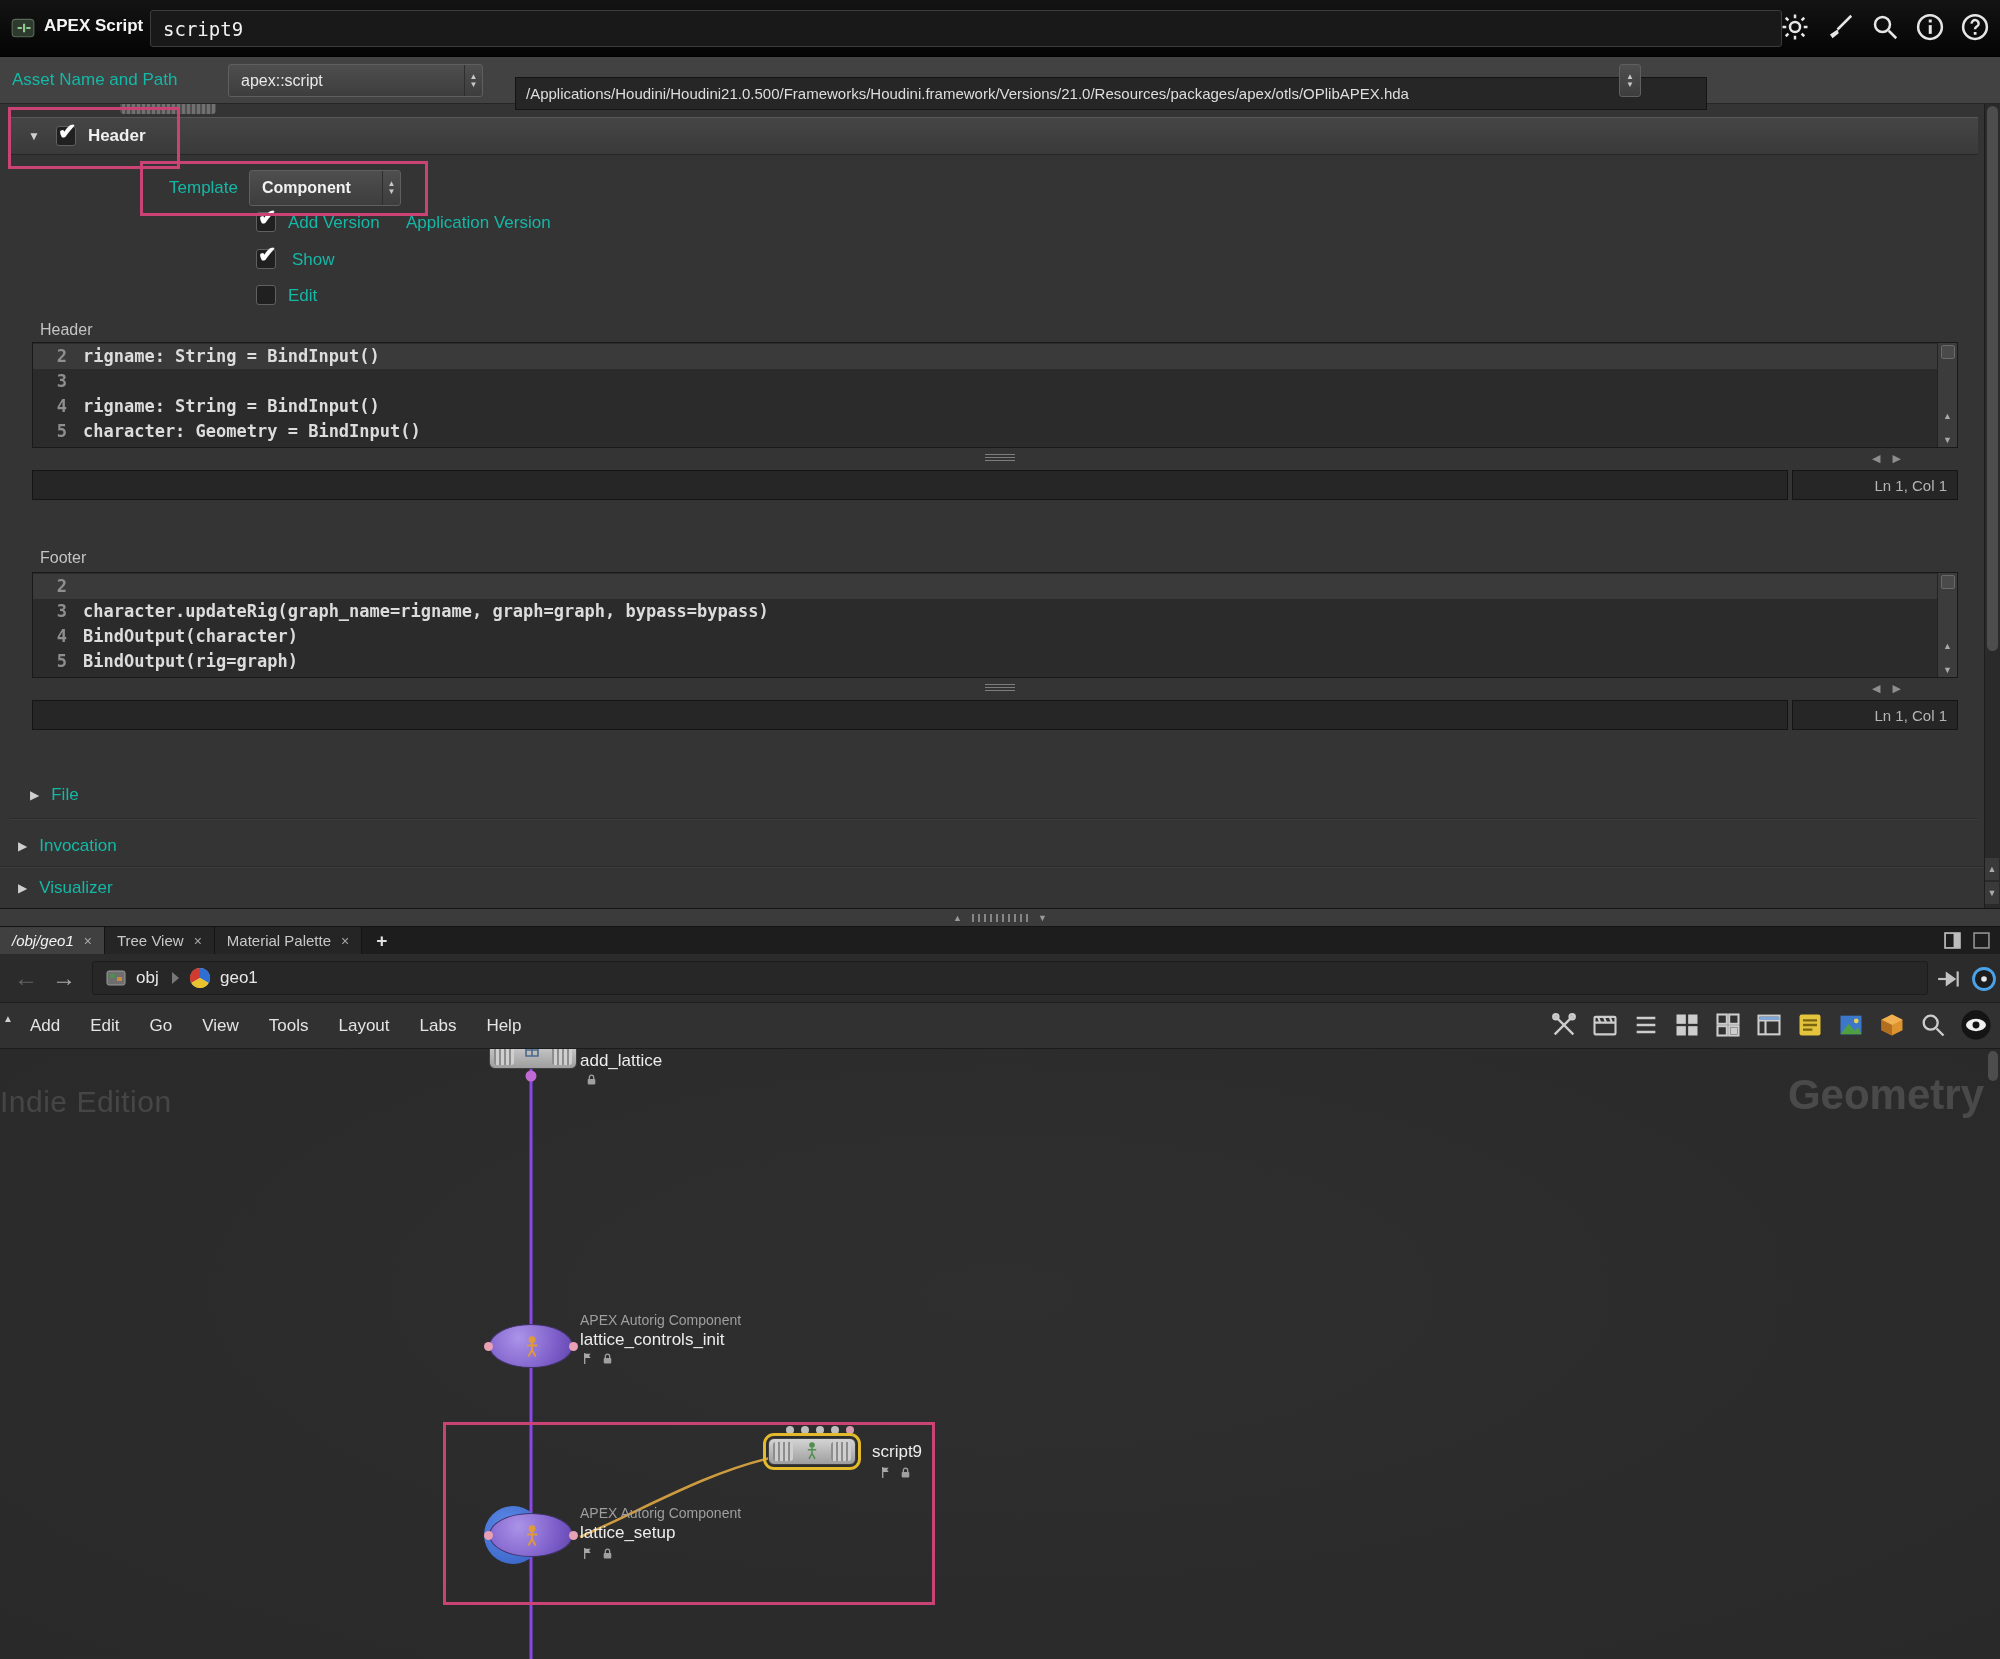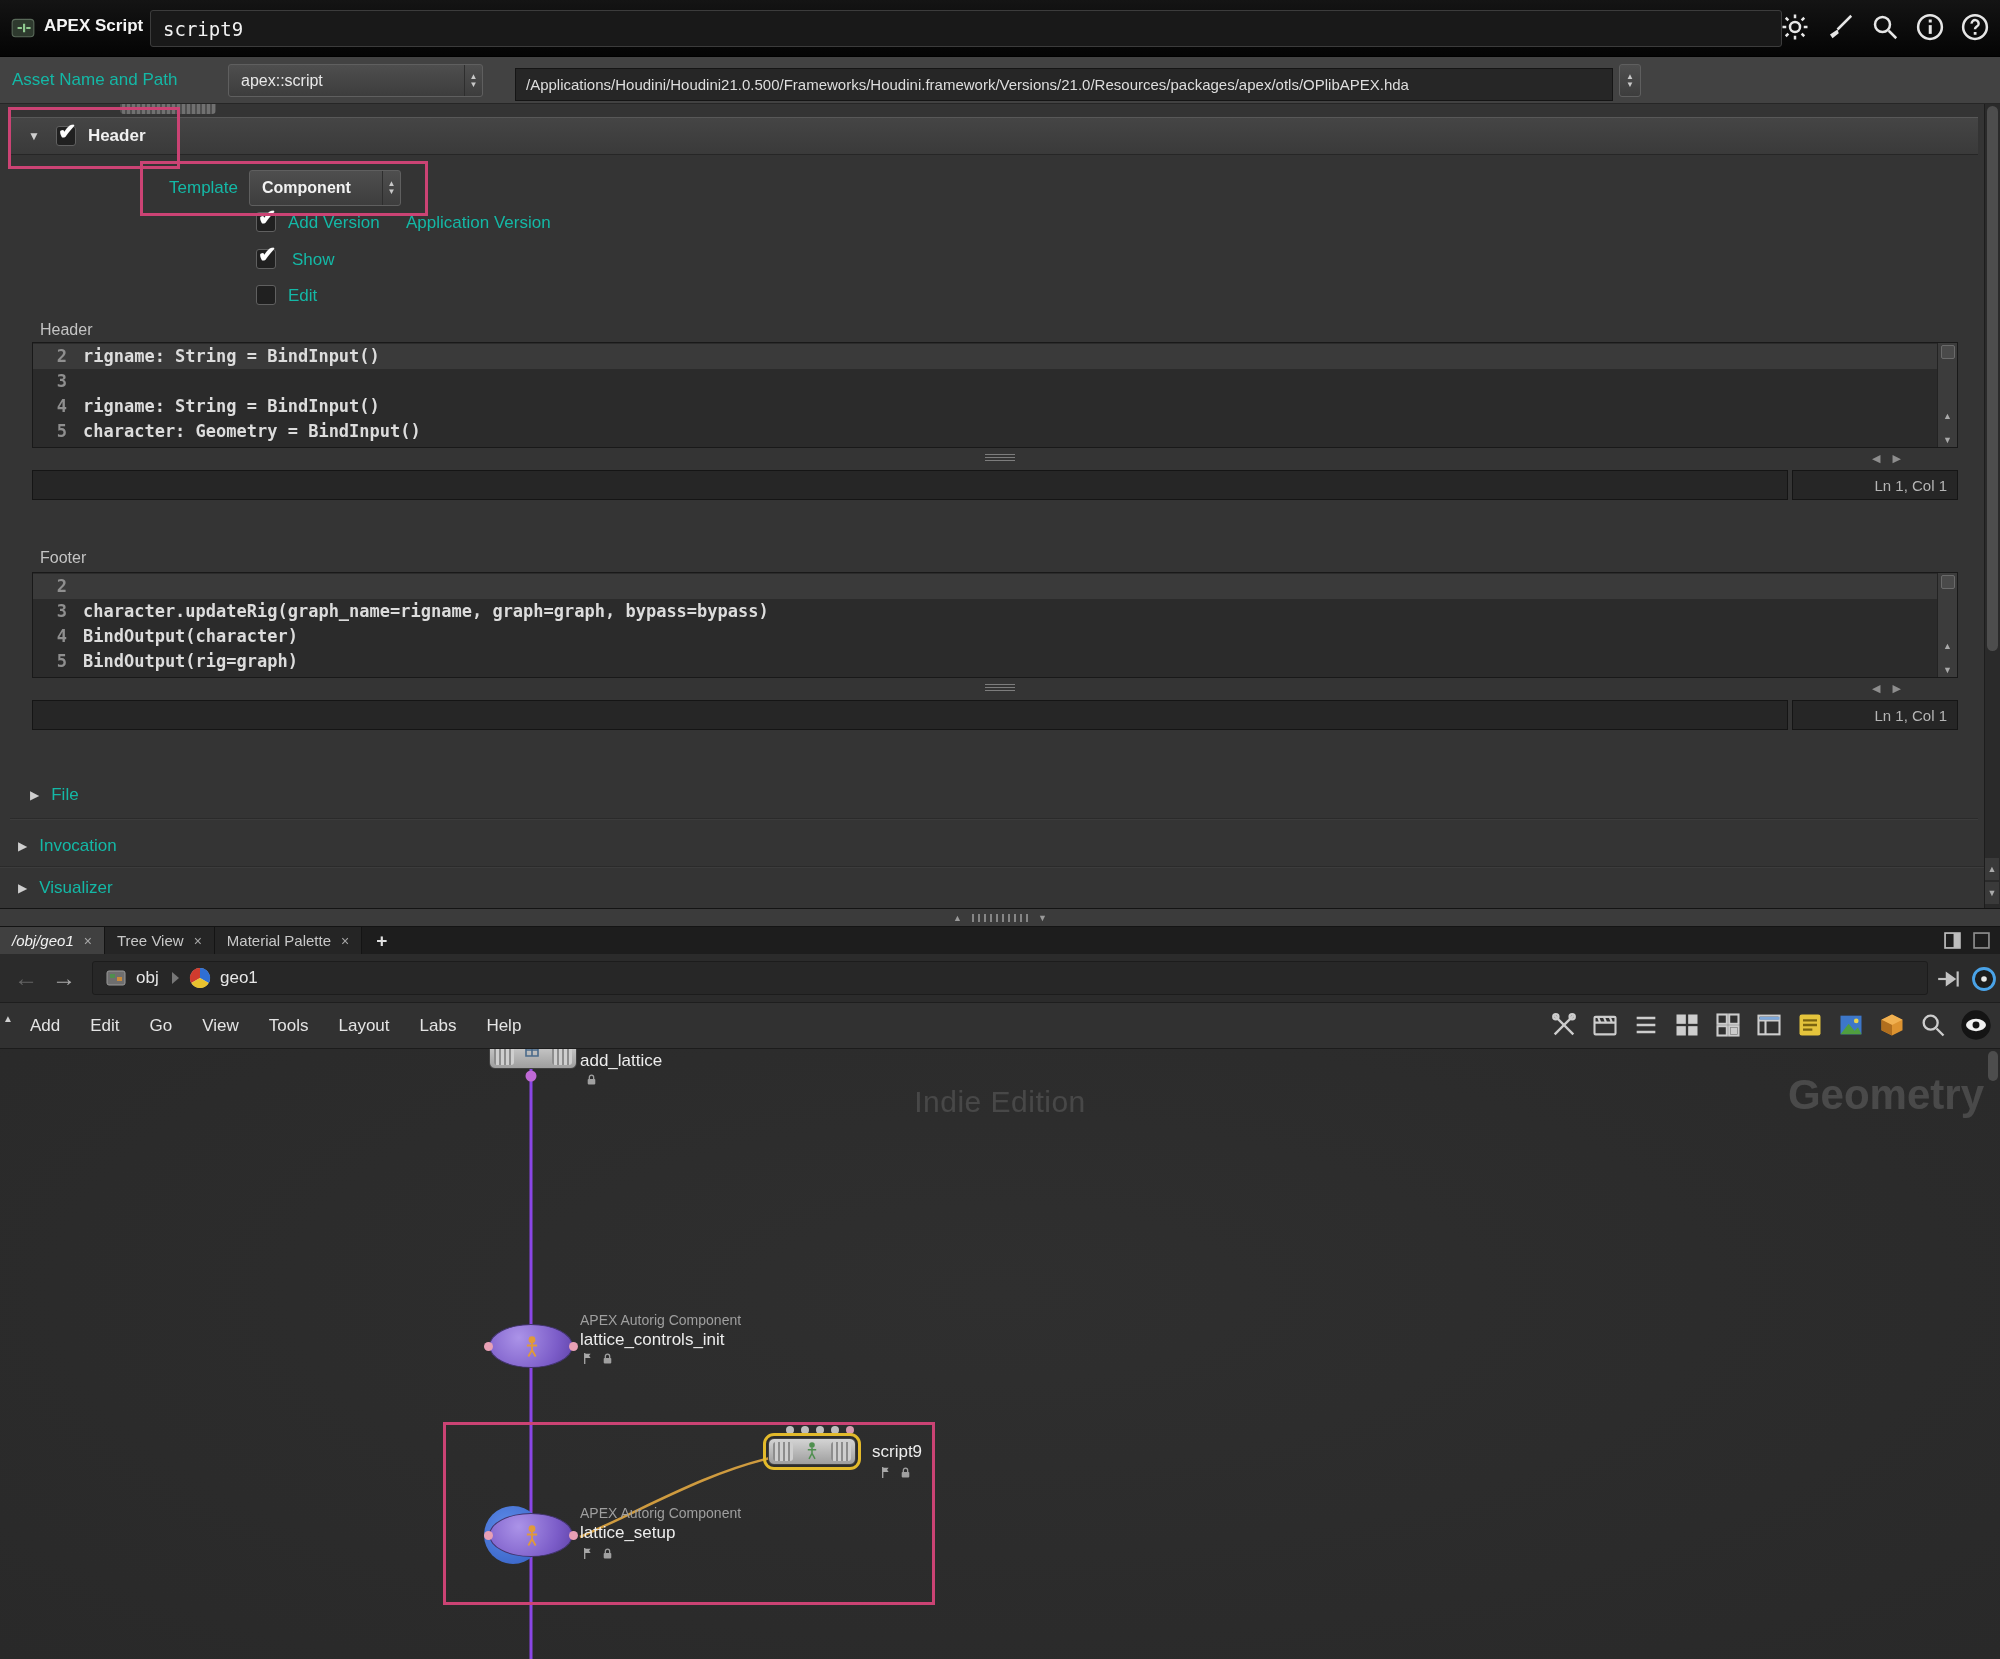--- a/index.html
+++ b/index.html
@@ -80,21 +80,21 @@
   .crumb-lbl{color:#e6e6e6;font-size:17px;line-height:34px}
   .chev{width:0;height:0;border-left:7px solid #777;border-top:6px solid transparent;border-bottom:6px solid transparent}
 
   
   #menubar{left:0;top:1003px;width:2000px;height:46px;background:#313131;border-bottom:1px solid #1c1c1c;display:flex;align-items:center}
   .menu-item{color:#e4e4e4;font-size:17px;margin-right:30px}
   .mb-icons{position:absolute;right:8px;top:1009px;display:flex;gap:13px;align-items:center}
 
   
   #canvas{left:0;top:1049px;width:2000px;height:610px;background:radial-gradient(ellipse at 50% 40%, #2f2f2f, #292929);overflow:hidden}
-  .wm-center{position:absolute;left:0;right:0;top:36px;text-align:center;font-size:30px;color:rgba(255,255,255,0.13);letter-spacing:0.5px}
+  .wm-center{position:absolute;left:0;right:0;top:36px;text-align:left;font-size:30px;color:rgba(255,255,255,0.13);letter-spacing:0.5px}
   .wm-corner{position:absolute;right:16px;top:22px;font-size:42px;font-weight:bold;color:rgba(255,255,255,0.15)}
   .nrect{position:absolute;width:88px;height:27px;border-radius:6px;background:linear-gradient(#d4d4d4,#9e9e9e);border:1px solid #3f3f3f}
   .nstripe{position:absolute;top:3px;bottom:3px;width:20px;background:repeating-linear-gradient(90deg,#8d8d8d 0 2px,#cfcfcf 2px 5px);border-radius:3px}
   .nstripe.l{left:4px}.nstripe.r{right:4px}
   .nsel{outline:3px solid #e3ba2b;outline-offset:2px}
   .nell{position:absolute;width:84px;height:44px;border-radius:50%;
         background:radial-gradient(circle at 35% 30%, #ab93e8, #7b5cc8 65%, #5f43a8);border:1px solid #42346e}
   .bluedisc{position:absolute;width:58px;height:58px;border-radius:50%;background:radial-gradient(circle at 40% 35%, #5d8ae8, #335fc2)}
   .dot{position:absolute;border-radius:50%}
   .node-name{position:absolute;color:#ededed;font-size:17px;white-space:nowrap}
@@ -153,21 +153,21 @@
 
   <div id="assetrow" class="abs">
     <span class="lbl abs" style="left:12px;top:13px">Asset Name and Path</span>
     <div class="combo" style="left:228px;top:7px;width:255px;height:33px">
       <span class="txt">apex::script</span>
       <span class="spin">
         <span>▲</span>
         <span>▼</span>
       </span>
     </div>
-    <div class="field" style="left:515px;top:11px;width:1098px;height:33px;font-size:15px">
+    <div class="field" style="left:515px;top:20px;width:1192px;height:33px;font-size:15px">
       <span>/Applications/Houdini/Houdini21.0.500/Frameworks/Houdini.framework/Versions/21.0/Resources/packages/apex/otls/OPlibAPEX.hda</span>
     </div>
     <div class="combo" style="left:1619px;top:7px;width:22px;height:33px">
       <span class="spin" style="border:none;width:20px">
         <span>▲</span>
         <span>▼</span>
       </span>
     </div>
   </div>
 

